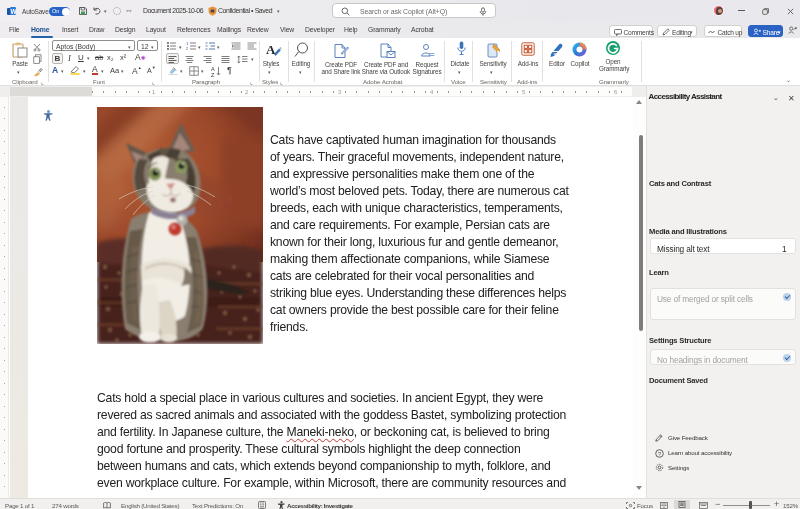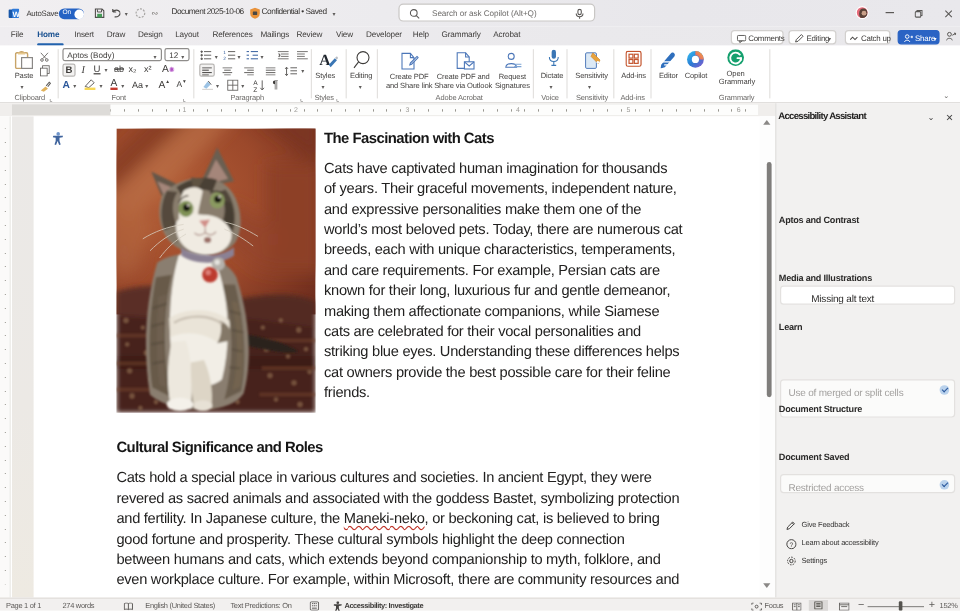--- a/index.html
+++ b/index.html
@@ -46,21 +46,21 @@
 
 .h1 { position:absolute; font-size:12.4px; font-weight:bold; color:#161616; letter-spacing:-0.45px; }
 .body-text { position:absolute; font-size:12.2px; color:#222120; line-height:17px; letter-spacing:-0.22px; }
 
 #panel { position:absolute; top:86px; left:646px; width:154px; height:412px; background:#f2f1f0; border-left:1px solid #e2e0de; }
 #panel .ptitle { position:absolute; left:1.5px; top:6px; font-size:8px; font-weight:bold; color:#232221; letter-spacing:-0.6px; }
 .card { position:absolute; left:3px; width:146px; background:#fff; border:1px solid #e3e1df; border-radius:3px; }
 .gcard { background:#fbfbfa; }
 .sect { position:absolute; left:2px; font-size:7.6px; font-weight:bold; color:#2b2a29; letter-spacing:-0.2px; }
 .citem { position:absolute; left:6px; font-size:8.3px; color:#a3a19f; letter-spacing:-0.15px; }
-.citemd { position:absolute; left:6px; font-size:8.3px; color:#2b2a29; letter-spacing:-0.15px;margin-left:19px; }
+.citemd { position:absolute; left:6px; font-size:8.3px; color:#2b2a29; letter-spacing:-0.15px; }
 .chk { position:absolute; width:8px; height:8px; border-radius:50%; background:#bad2ec; }
 .chk:after { content:""; position:absolute; left:2px; top:2.2px; width:3.5px; height:1.8px; border-left:1.2px solid #2d5a9e; border-bottom:1.2px solid #2d5a9e; transform:rotate(-45deg); transform-origin:center; }
 .plink { position:absolute; left:21px; font-size:6.2px; color:#343332; letter-spacing:-0.15px; }
 
 #statusbar { position:absolute; top:498px; left:0; width:800px; height:11px; background:#f2f0ef; border-top:1px solid #e0deda; }
 #statusbar .s { position:absolute; top:2.5px; font-size:6.2px; color:#5b5856; letter-spacing:-0.22px; }
 #maneki { text-decoration:underline; text-decoration-style:wavy; text-decoration-color:#c0392e; text-decoration-thickness:0.8px; text-underline-offset:2px; }
 </style>
 </head>
 <body>
@@ -569,52 +569,50 @@
 
     <g stroke="#d8d2c6" stroke-width="0.8" fill="none" opacity="0.8">
       <path d="M56 80 C42 82 32 86 22 92"></path>
         <path d="M56 84 C44 88 36 94 28 102"></path>
         <path d="M58 88 C48 94 42 100 36 108"></path>
       <path d="M90 78 C100 80 108 84 118 90"></path>
         <path d="M90 84 C100 88 106 92 114 98"></path>
     </g>
   </svg>
 
-  <div class="h1" style="left:270px;top:107.5px">The Fascination with Cats</div>
   <div class="body-text" style="left:270px;top:131.6px">Cats have captivated human imagination for thousands<br>of years. Their graceful movements, independent nature,<br>and expressive personalities make them one of the<br>world’s most beloved pets. Today, there are numerous cat<br>breeds, each with unique characteristics, temperaments,<br>and care requirements. For example, Persian cats are<br>known for their long, luxurious fur and gentle demeanor,<br>making them affectionate companions, while Siamese<br>cats are celebrated for their vocal personalities and<br>striking blue eyes. Understanding these differences helps<br>cat owners provide the best possible care for their feline<br>friends.</div>
-  <div class="h1" style="left:97px;top:366.3px">Cultural Significance and Roles</div>
   <div class="body-text" style="left:97px;top:389.9px">Cats hold a special place in various cultures and societies. In ancient Egypt, they were<br>revered as sacred animals and associated with the goddess Bastet, symbolizing protection<br>and fertility. In Japanese culture, the <span id="maneki">Maneki-neko</span>, or beckoning cat, is believed to bring<br>good fortune and prosperity. These cultural symbols highlight the deep connection<br>between humans and cats, which extends beyond companionship to myth, folklore, and<br>even workplace culture. For example, within Microsoft, there are community resources and</div>
 
   <div id="panel">
     <div class="ptitle">Accessibility Assistant</div>
     <div class="chev" style="left:126px;top:8px;font-size:7px;color:#444">⌄</div>
     <div class="chev" style="left:141px;top:8px;font-size:8px;color:#444">✕</div>
 
 
-    <div class="sect" style="top:93px">Aptos and Contrast</div>
+    <div class="sect" style="top:93px">Cats and Contrast</div>
 
     <div class="sect" style="top:141px">Media and Illustrations</div>
     <div class="card" style="top:152px;height:16px">
       <div class="citemd" style="top:4.5px">Missing alt text</div>
       <div class="citemd" style="left:131px;top:4.5px">1</div>
     </div>
 
     <div class="sect" style="top:182px">Learn</div>
-    <div class="card gcard" style="top:230px;height:32px">
+    <div class="card gcard" style="top:202px;height:32px">
       <div class="citem" style="top:4.5px">Use of merged or split cells</div>
       <div class="chk" style="left:132px;top:4px"></div>
     </div>
 
-    <div class="sect" style="top:250px">Document Structure</div>
+    <div class="sect" style="top:250px">Settings Structure</div>
+    <div class="card gcard" style="top:263px;height:16px">
+      <div class="citem" style="top:4.5px">No headings in document</div>
+      <div class="chk" style="left:132px;top:4px"></div>
+    </div>
 
     <div class="sect" style="top:290px">Document Saved</div>
-    <div class="card gcard" style="top:309px;height:16px">
-      <div class="citem" style="top:4.5px">Restricted access</div>
-      <div class="chk" style="left:132px;top:4px"></div>
-    </div>
 
     <svg class="abs" style="left:8px;top:347.5px" width="8" height="8" viewBox="0 0 8 8" fill="none" stroke="#403e3c" stroke-width="0.8">
         <path d="M0.8 7.2 1.4 5.2 5.6 1 7 2.4 2.8 6.6z"></path>
         <path d="M5 1.6 6.4 3"></path>
       </svg>
     <div class="plink" style="top:348px">Give Feedback</div>
     <svg class="abs" style="left:8px;top:362.5px" width="9" height="9" viewBox="0 0 9 9" fill="none" stroke="#403e3c" stroke-width="0.8">
         <circle cx="4.5" cy="4.5" r="3.8"></circle>
         <text x="3" y="6.5" font-size="5.5" fill="#403e3c" stroke="none" font-family="Liberation Sans">?</text>
       </svg>

